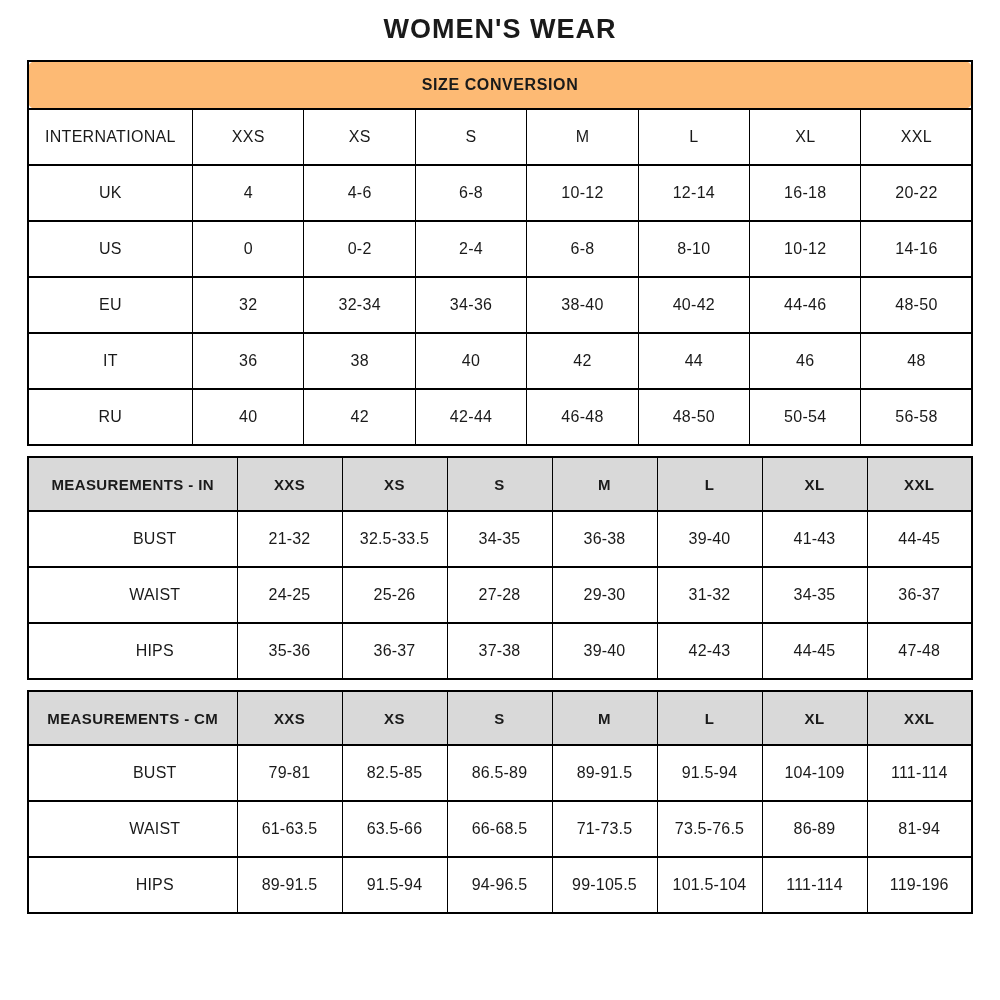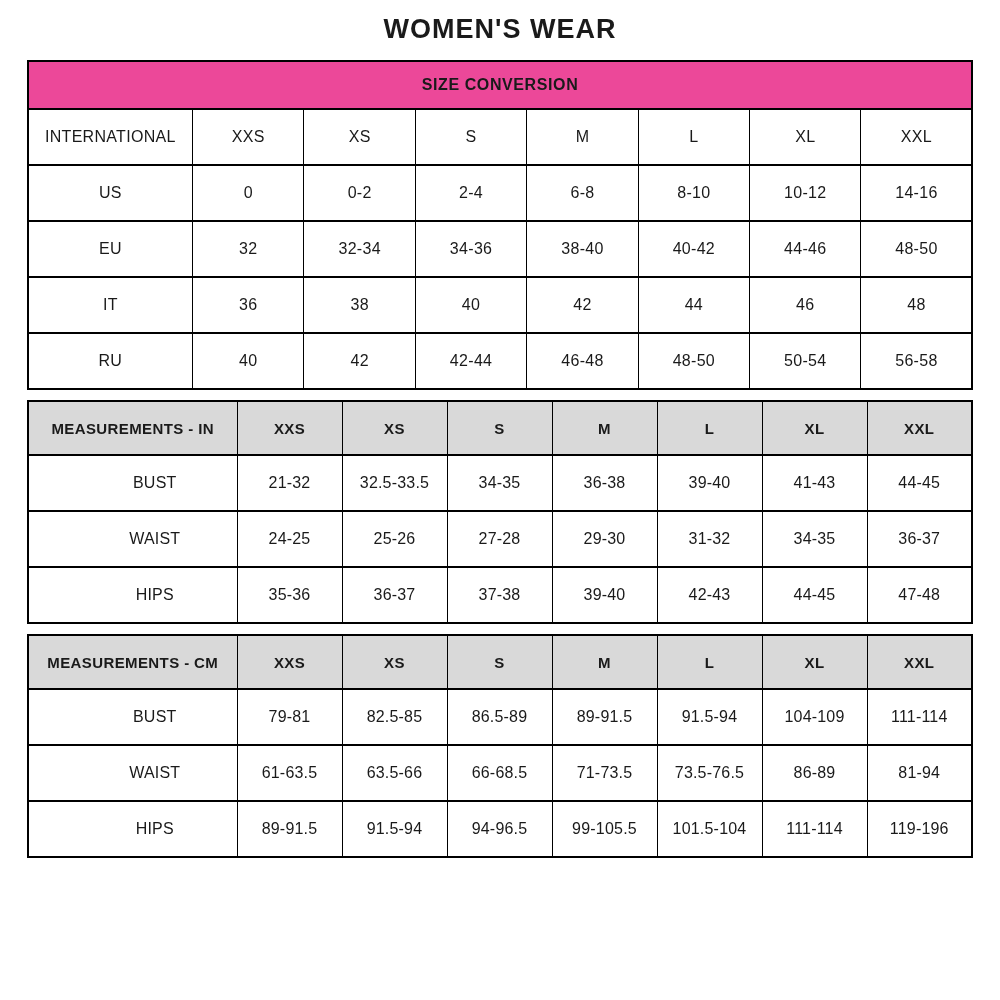--- a/index.html
+++ b/index.html
@@ -28,25 +28,26 @@
     border-color: #000000;
     border-width: 2px 1px;
     text-align: center;
     vertical-align: middle;
     padding: 0;
     overflow: hidden;
     white-space: nowrap;
   }
   
   .tbl1 .hdr-cell {
-    background: #ec4899;
+    background: #fdba74;
     font-weight: bold;
     font-size: 16px;
     letter-spacing: 0.6px;
     height: 46px;
+    border-radius: 8px;
   }
   .tbl1 td { font-size: 16px; height: 54px; letter-spacing: 0.3px; }
   
   .tblm th {
     background: #d9d9d9;
     font-weight: bold;
     font-size: 15px;
     letter-spacing: 0.4px;
     height: 52px;
   }
@@ -69,20 +70,30 @@
   </tr>
   <tr>
     <td>INTERNATIONAL</td>
     <td>XXS</td>
     <td>XS</td>
     <td>S</td>
     <td>M</td>
     <td>L</td>
     <td>XL</td>
     <td>XXL</td>
+  </tr>
+  <tr>
+    <td>UK</td>
+    <td>4</td>
+    <td>4-6</td>
+    <td>6-8</td>
+    <td>10-12</td>
+    <td>12-14</td>
+    <td>16-18</td>
+    <td>20-22</td>
   </tr>
   <tr>
     <td>US</td>
     <td>0</td>
     <td>0-2</td>
     <td>2-4</td>
     <td>6-8</td>
     <td>8-10</td>
     <td>10-12</td>
     <td>14-16</td>

